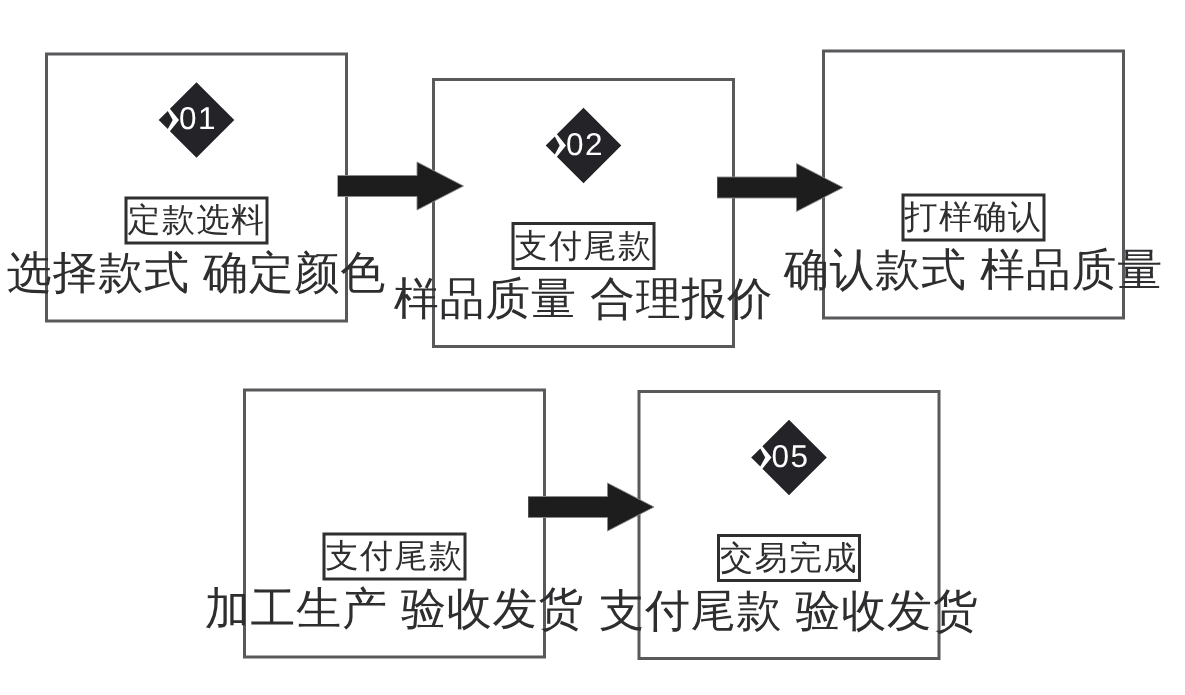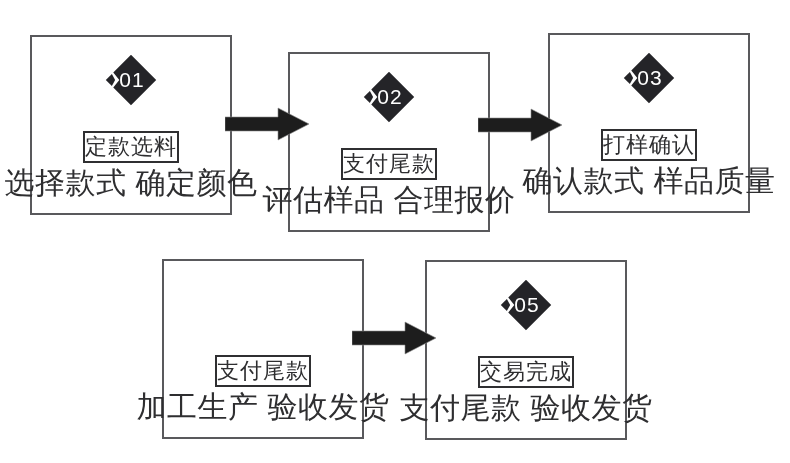--- a/index.html
+++ b/index.html
@@ -131,31 +131,24 @@
 
   <div class="step step-2">
     <div class="badge">
       <svg viewBox="0 0 60 60" aria-hidden="true">
         <polygon class="d-tip" points="3,30 9.5,23.5 13,30 9.5,36.5"></polygon>
         <polygon class="d-body" points="30,3 57,30 30,57 11,38 17.5,30 11,22"></polygon>
       </svg>
       <span class="num">02</span>
     </div>
     <div class="title">支付尾款</div>
-    <div class="subtitle">评估样品 合理报价</div>
+    <div class="subtitle">样品质量 合理报价</div>
   </div>
 
   <div class="step step-3">
-    <div class="badge">
-      <svg viewBox="0 0 60 60" aria-hidden="true">
-        <polygon class="d-tip" points="3,30 9.5,23.5 13,30 9.5,36.5"></polygon>
-        <polygon class="d-body" points="30,3 57,30 30,57 11,38 17.5,30 11,22"></polygon>
-      </svg>
-      <span class="num">03</span>
-    </div>
     <div class="title">打样确认</div>
     <div class="subtitle">确认款式 样品质量</div>
   </div>
 
   <div class="step step-4">
     <div class="title">支付尾款</div>
     <div class="subtitle">加工生产 验收发货</div>
   </div>
 
   <div class="step step-5">

